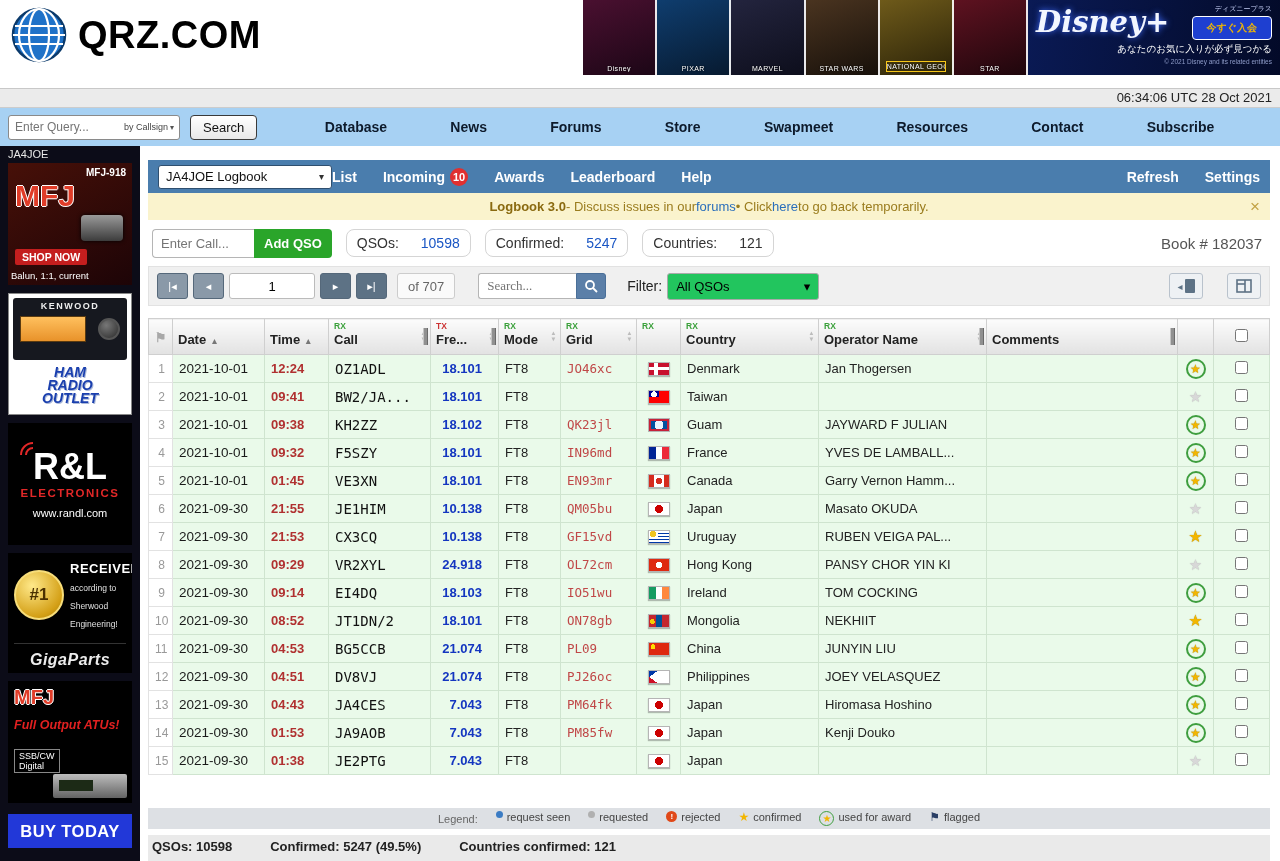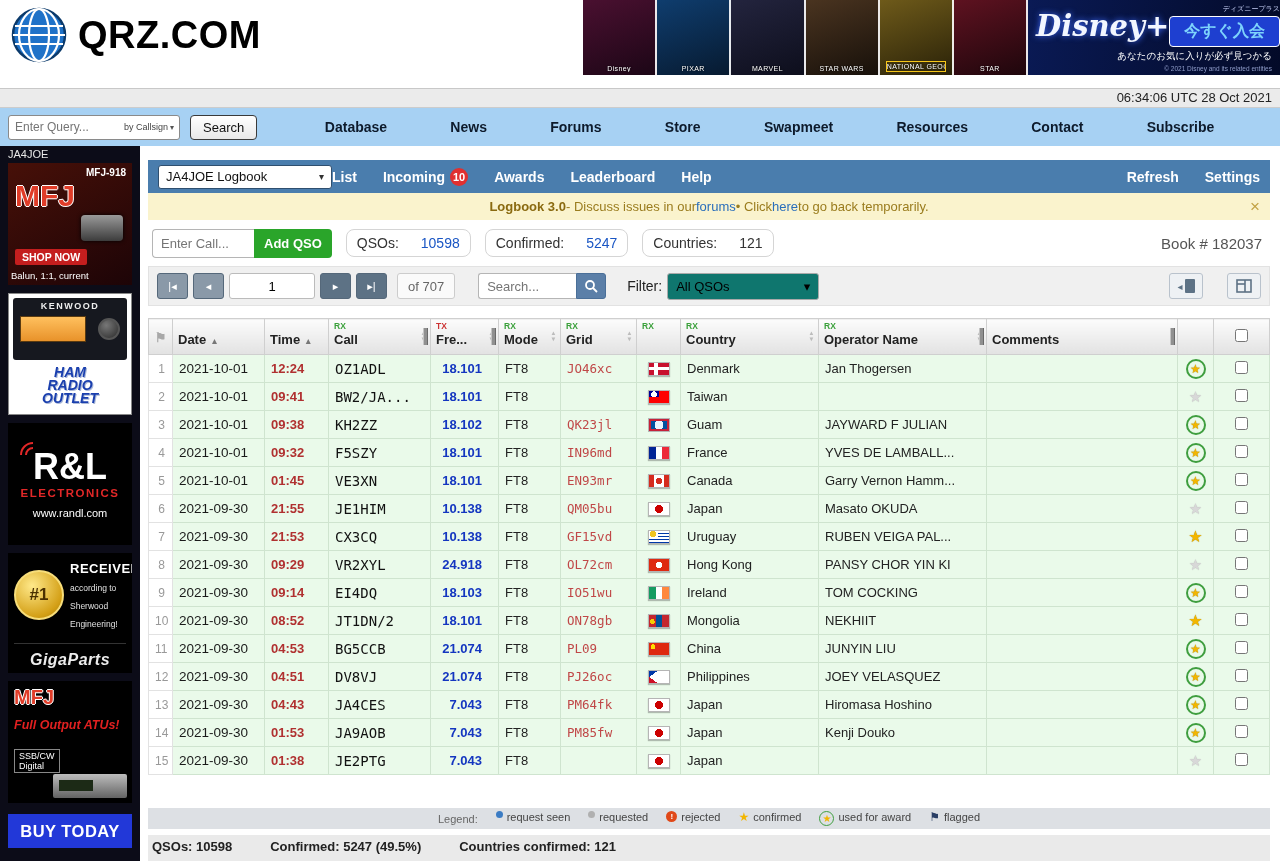--- a/index.html
+++ b/index.html
@@ -14,21 +14,21 @@
   .ad-banner {position:absolute; right:0; top:0; width:697px; height:75px; display:flex; background:#061040; color:#fff; overflow:hidden; cursor:pointer;}
   .ad-posters {display:flex; flex:1;}
   .ad-panel {flex:1; position:relative; border-right:2px solid rgba(255,255,255,.9);}
   .ad-panel-label {position:absolute; bottom:3px; left:0; width:100%; text-align:center; font-size:7px; letter-spacing:.4px; color:#fff; text-shadow:0 0 2px #000; white-space:nowrap; overflow:hidden;}
   .ad-panel-label.natgeo {border:1px solid #f5c518; width:auto; left:6px; right:6px; padding:1px 0;}
   .ad-right {width:252px; display:flex; flex-direction:column; padding:4px 8px 2px; background:linear-gradient(100deg,#0a1a55,#030a28);}
   .ad-right-top {display:flex; align-items:center;}
   .ad-brand {flex:1; font-family:"DejaVu Serif", serif; font-style:italic; font-weight:bold; font-size:29px; color:#f2f6ff; text-shadow:0 0 6px #3f6cff;}
   .ad-cta-box {display:flex; flex-direction:column; align-items:flex-end; gap:2px;}
   .ad-note {font-size:7px; color:#cfd8ff;}
-  .ad-cta {background:#1e3fd0; border:1px solid #fff; border-radius:4px; color:#7dd3fc; font-size:16px; font-weight:bold; padding:4px 14px; cursor:pointer; white-space:nowrap;}
+  .ad-cta {background:#1e3fd0; border:1px solid #fff; border-radius:4px; color:#eab308; font-size:10px; font-weight:bold; padding:4px 14px; cursor:pointer; white-space:nowrap;}
   .ad-tagline {font-size:9.5px; text-align:right; color:#fff; margin-top:3px;}
   .ad-fineprint {font-size:6.5px; color:#8f9cc9; text-align:right; margin-top:2px;}
 
   
   .utc-bar {height:20px; background:#ebebeb; border-top:1px solid #c8c8c8; border-bottom:1px solid #cccccc; text-align:right; font-size:13px; color:#222; line-height:18px; padding-right:8px;}
 
   
   .main-nav {height:38px; background:#a7d1f3; display:flex; align-items:center; padding:0 8px; gap:10px;}
   .query-wrap {display:flex; align-items:center; background:#fff; border:1px solid #8a8a8a; border-radius:3px; height:25px; width:172px;}
   .query-input {flex:1; min-width:0; border:none; outline:none; font-size:12px; padding:0 6px; color:#333; background:transparent;}
@@ -107,24 +107,24 @@
   .book-number {margin-left:auto; color:#555; font-size:15px; padding-right:4px;}
 
   
   .lb-pagination {height:40px; background:#f0f0f0; border:1px solid #e2e2e2; display:flex; align-items:center; padding:0 8px; gap:5px; flex-shrink:0;}
   .pg-btn {width:31px; height:26px; border:1px solid #55687a; border-radius:3px; color:#fff; font-size:11px; display:flex; align-items:center; justify-content:center; cursor:pointer; line-height:1;}
   .pg-btn.light {background:#8a99a8;}
   .pg-btn.dark {background:#5d7285;}
   .pg-page {width:86px; height:26px; border:1px solid #bbb; border-radius:3px; text-align:center; font-size:13px; background:#fff; outline:none;}
   .pg-of {height:26px; border:1px solid #ccc; border-radius:3px; background:#fafafa; color:#666; font-size:13px; display:flex; align-items:center; padding:0 10px; margin-left:5px;}
   .pg-search {display:flex; margin-left:18px;}
-  .pg-search-input {width:98px; height:26px; border:1px solid #b5b5b5; border-right:none; border-radius:3px 0 0 3px; padding:0 8px; font-size:13px; background:#fff; outline:none;}
+  .pg-search-input {width:98px; height:26px; border:1px solid #b5b5b5; border-right:none; border-radius:3px 0 0 3px; padding:0 8px; font-size:13px; background:#fff; outline:none;font-family:Liberation Serif, serif;}
   .pg-search-btn {width:30px; height:26px; background:#5b7fa8; border:1px solid #4a6f98; border-radius:0 3px 3px 0; display:flex; align-items:center; justify-content:center; cursor:pointer;}
   .filter-label {margin-left:16px; font-size:14px; color:#222;}
-  .filter-select {width:152px; height:27px; background:#0f766e; border:1px solid #aaa; border-radius:3px; display:flex; align-items:center; justify-content:space-between; padding:0 8px; font-size:13px; cursor:pointer;}
+  .filter-select {width:152px; height:27px; background:#22c55e; border:1px solid #aaa; border-radius:3px; display:flex; align-items:center; justify-content:space-between; padding:0 8px; font-size:13px; cursor:pointer;}
   .pg-right {margin-left:auto; display:flex; gap:24px; align-items:center;}
   .tool-btn {min-width:34px; height:26px; border:1px solid #b9c2cc; border-radius:3px; background:#eef1f4; display:flex; align-items:center; justify-content:center; gap:2px; cursor:pointer; color:#4a5f74; padding:0 4px;}
   .tool-bar-glyph {width:10px; height:14px; background:#5d7285; border-radius:1px;}
   .tool-tri {font-size:10px; color:#5d7285;}
 
   
   .lb-table {width:100%; border-collapse:collapse; table-layout:fixed; margin-top:12px;}
   .lb-table th {background:linear-gradient(#fcfcfc,#e2e2e2); border:1px solid #cfcfcf; height:36px; position:relative; font-size:13px; color:#222; text-align:left; padding:3px 5px; vertical-align:top; overflow:hidden;}
   th.col-num{width:24px} th.col-date{width:92px} th.col-time{width:64px} th.col-call{width:102px}
   th.col-freq{width:68px} th.col-mode{width:62px} th.col-grid{width:76px} th.col-flag2{width:44px}

